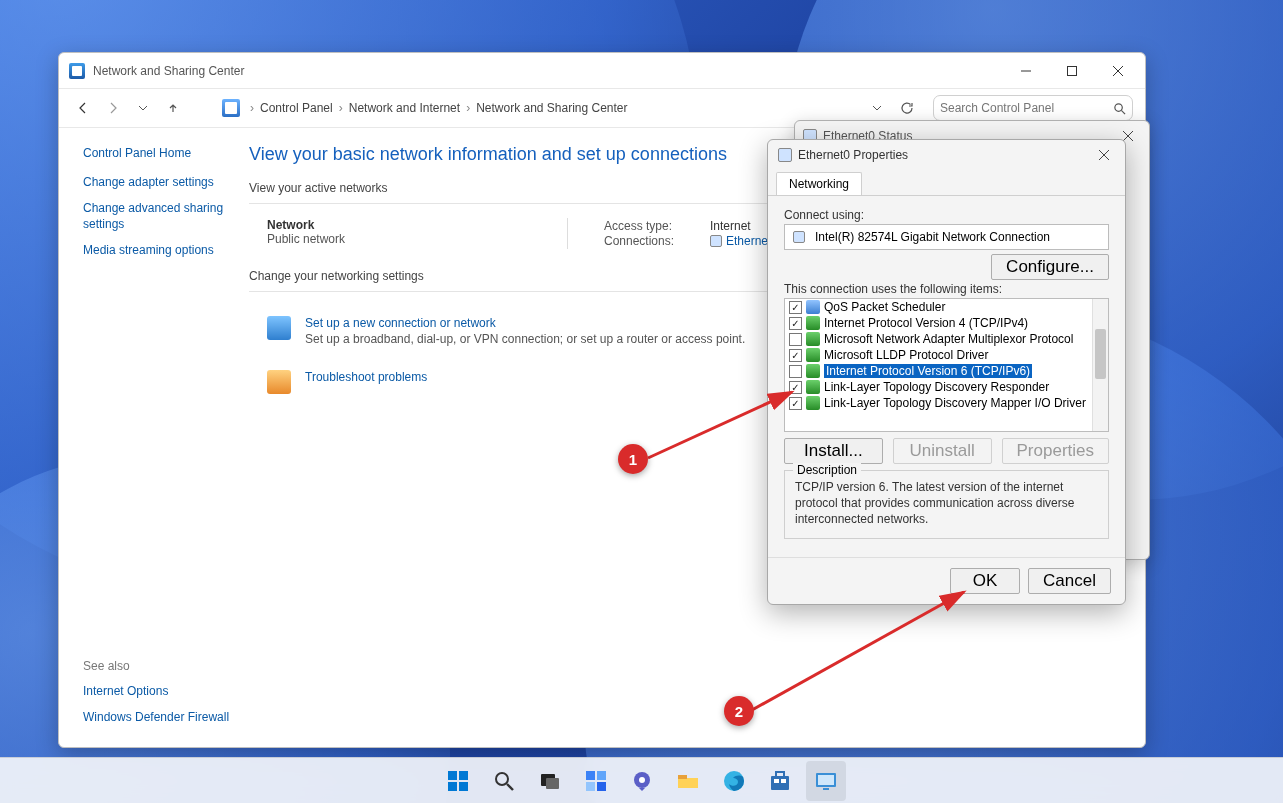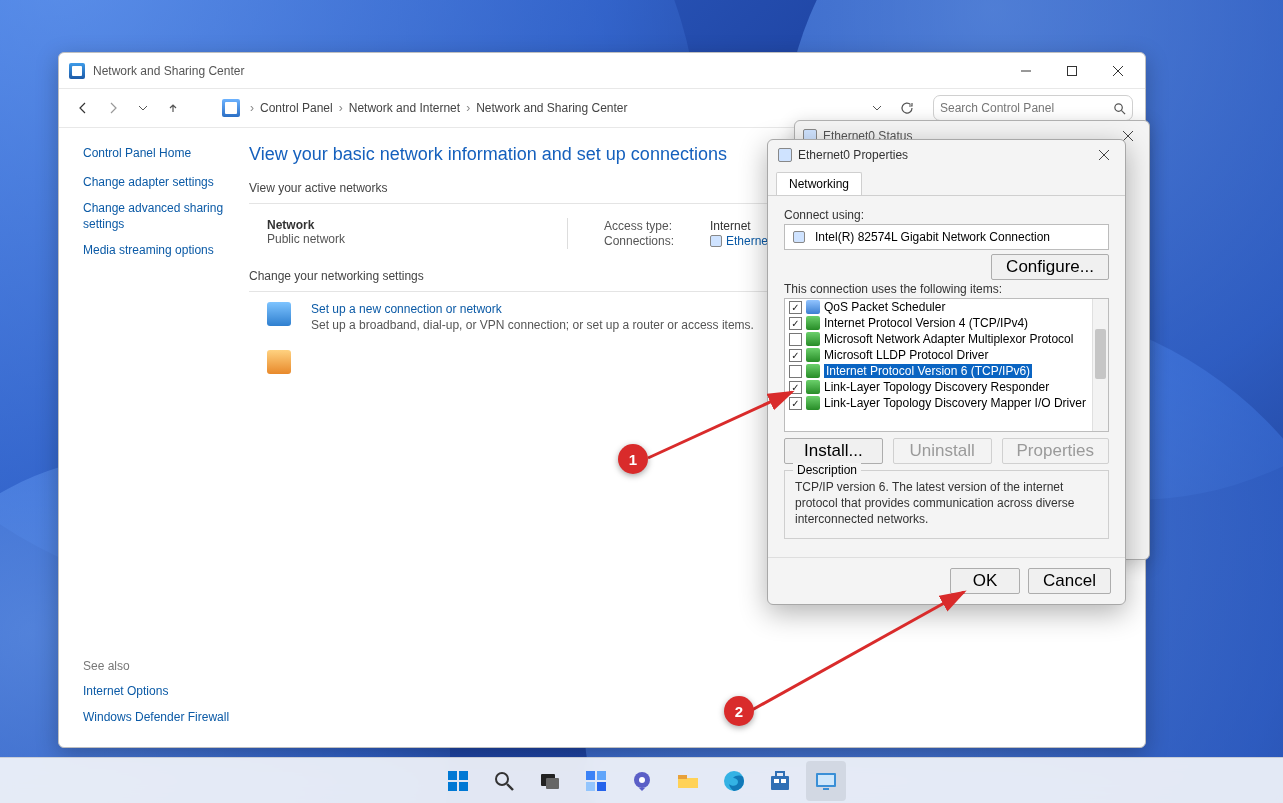--- a/index.html
+++ b/index.html
@@ -43,21 +43,21 @@
 .viewrow{display:flex;gap:40px;margin:14px 0 20px 18px}
 .viewcol .netname{font-weight:600}
 .viewcol .netsub{color:#555}
 .accesscol{border-left:1px solid #ddd;padding-left:36px}
 .kv{display:flex;gap:16px;margin:1px 0}
 .kv .k{width:90px;color:#555}
 .kv .v{color:#333}
 .kv .v a{color:#0b5aa6;text-decoration:none}
 .nic-ico{display:inline-block;width:12px;height:12px;margin-right:4px;border:1px solid #888;border-radius:2px;background:#cfe3ff;vertical-align:-2px}
 
-.taskrow{display:flex;gap:20px;margin:10px 0 18px 18px}
+.taskrow{display:flex;gap:14px;margin:24px 0 18px 18px}
 .task-icon{width:24px;height:24px;background:linear-gradient(#7ec4ff,#2f7fcf);border-radius:3px;flex-shrink:0;position:relative}
 .task-icon.orange{background:linear-gradient(#ffd280,#e8892b)}
 .task-text .tlink{color:#0b5aa6;margin-bottom:2px}
 .task-text .tdesc{color:#555}
 
 
 .win-status{position:absolute;left:794px;top:120px;width:356px;height:440px;background:#f4f4f4;border:1px solid #b0b0b0;border-radius:6px;box-shadow:0 4px 18px rgba(0,0,0,.2)}
 .win-status .titlebar{height:30px;font-size:12px;color:#555;padding-left:8px}
 .st-ico{width:14px;height:14px;border:1px solid #888;border-radius:2px;background:#cfe3ff;margin-right:6px}
 .tb-x{width:34px;height:26px;display:flex;align-items:center;justify-content:center;color:#444}
@@ -211,26 +211,27 @@
               <div class="v"><span class="nic-ico"></span><a href="#">Ethernet0</a></div>
             </div>
         </div>
       </div>
       <div class="section-label">Change your networking settings</div>
       <hr style="border:none;border-top:1px solid #e4e4e4;margin:2px 0 0 0">
       <div class="taskrow">
         <div class="task-icon"></div>
         <div class="task-text">
           <div class="tlink">Set up a new connection or network</div>
-          <div class="tdesc">Set up a broadband, dial-up, or VPN connection; or set up a router or access items.</div>
+          <div class="tdesc">Set up a broadband, dial-up, or VPN connection; or set up a router or access point.</div>
         </div>
       </div>
       <div class="taskrow">
         <div class="task-icon orange"></div>
         <div class="task-text">
+          <div class="tlink">Troubleshoot problems</div>
         </div>
       </div>
     </div>
   </div>
 </div>
 
 <div class="win-status">
   <div class="titlebar">
     <span class="st-ico"></span>
     <span>Ethernet0 Status</span>

